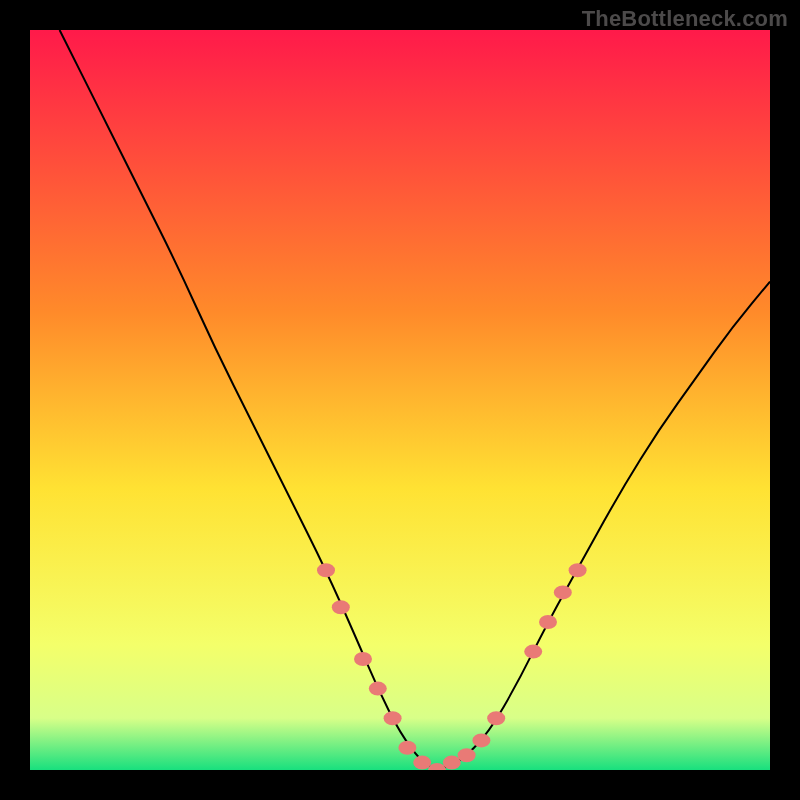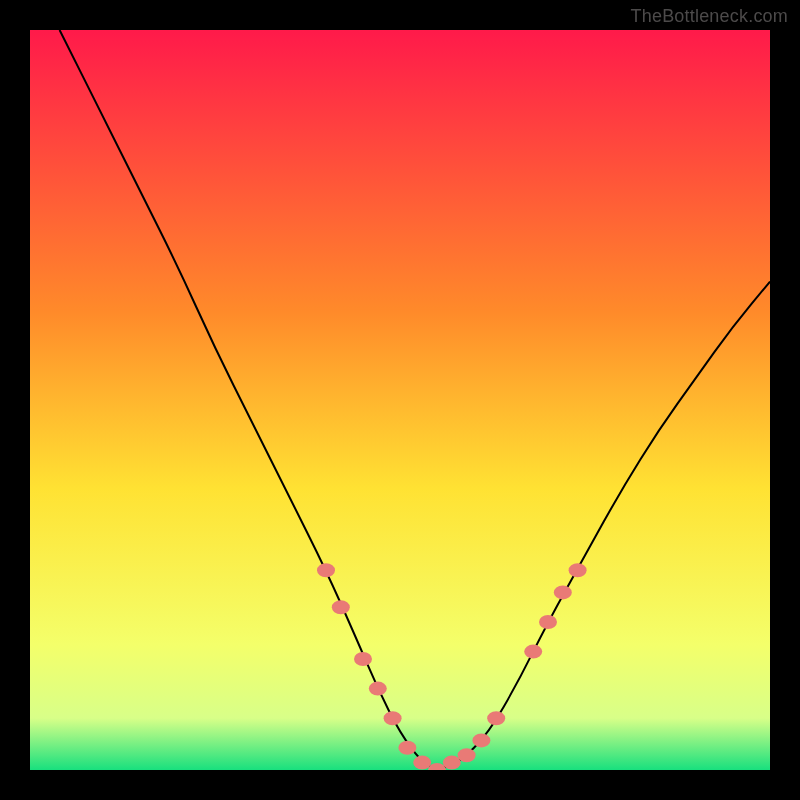--- a/index.html
+++ b/index.html
@@ -17,22 +17,22 @@
     left: 0;
     width: 800px;
     height: 800px;
     box-sizing: border-box;
   }
   .watermark {
     position: absolute;
     top: 6px;
     right: 12px;
     color: #4c4a4a;
-    font-size: 18px;
-    font-weight: 400;
+    font-size: 22px;
+    font-weight: 700;
     letter-spacing: 0.2px;
     z-index: 10;
   }
   svg.plot {
     position: absolute;
     top: 30px;
     left: 30px;
     width: 740px;
     height: 740px;
     display: block;

